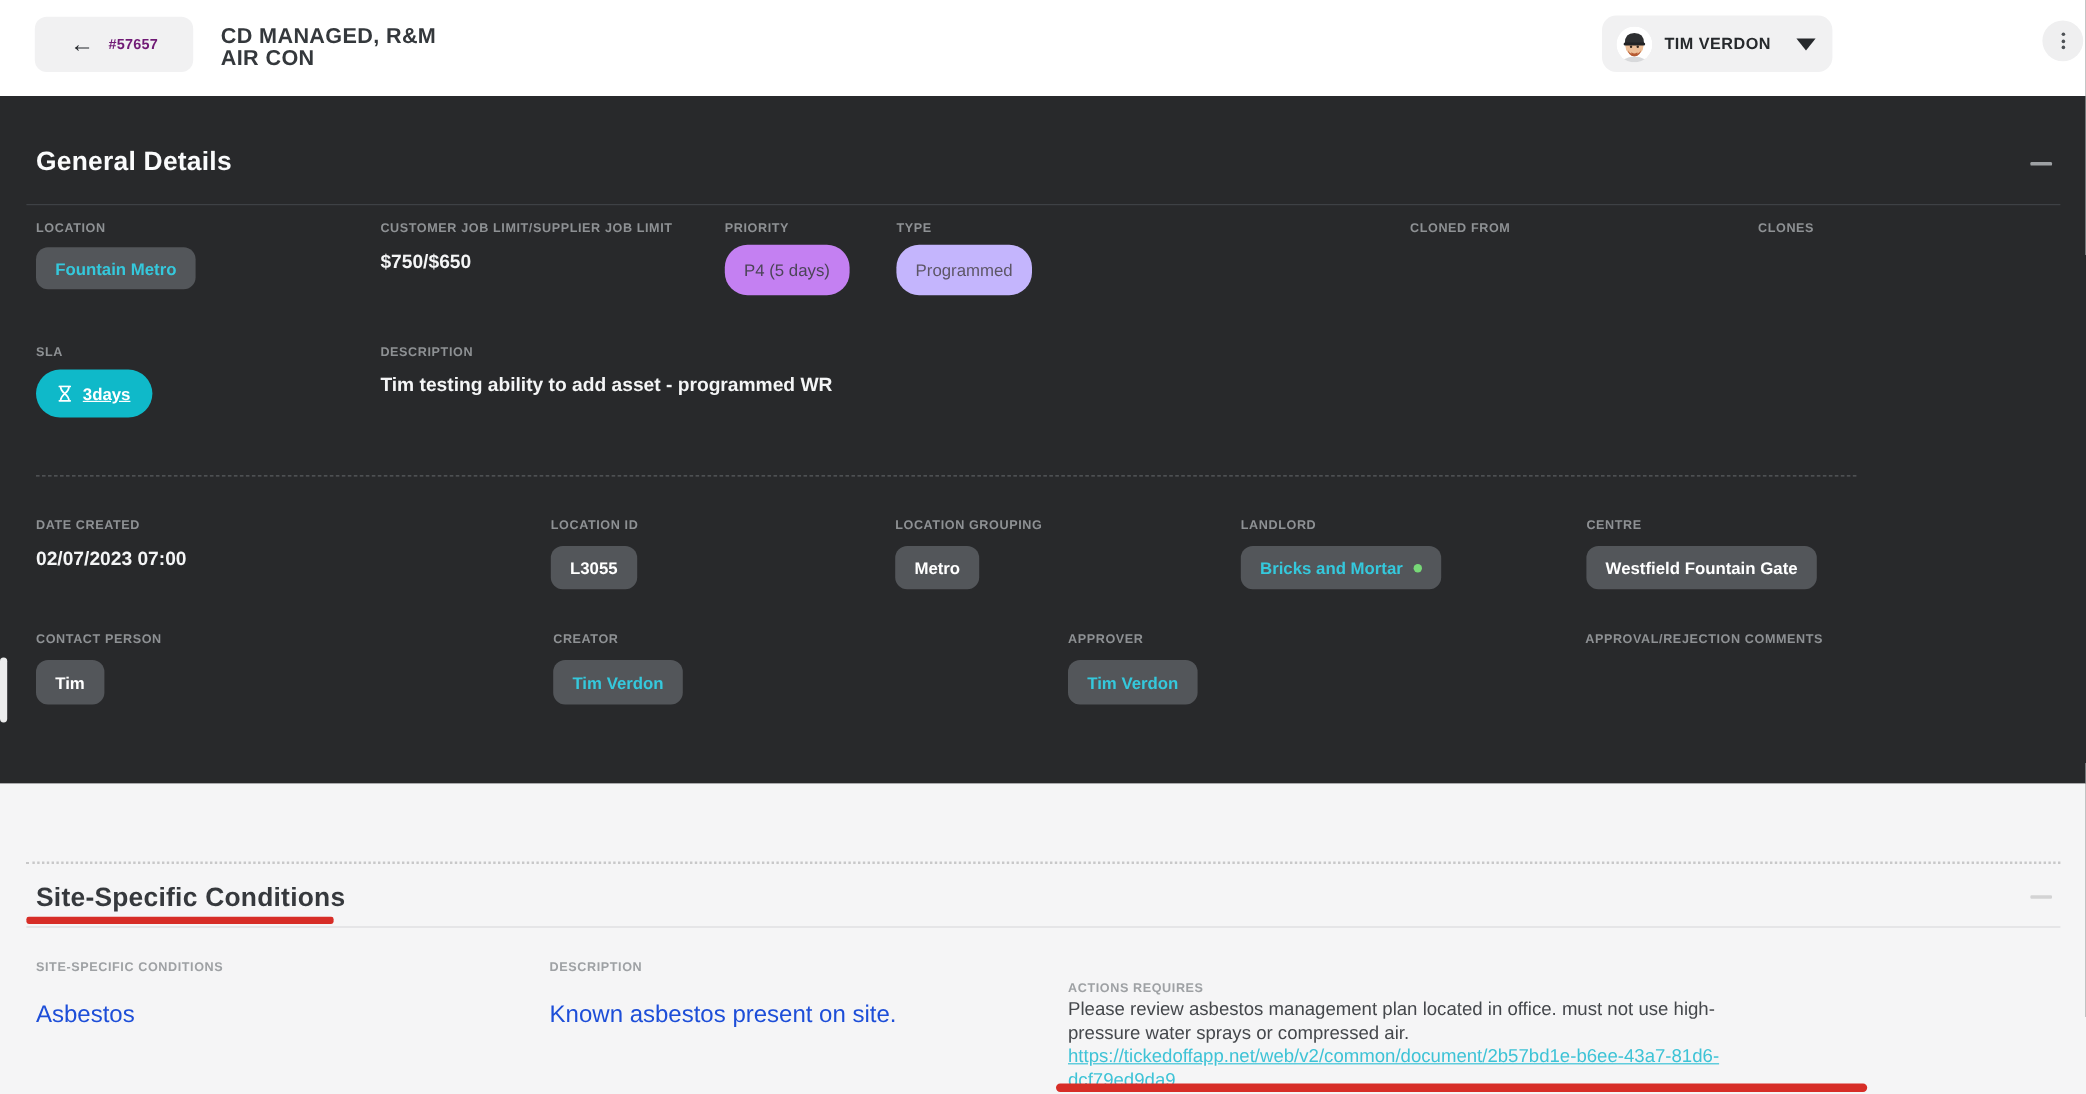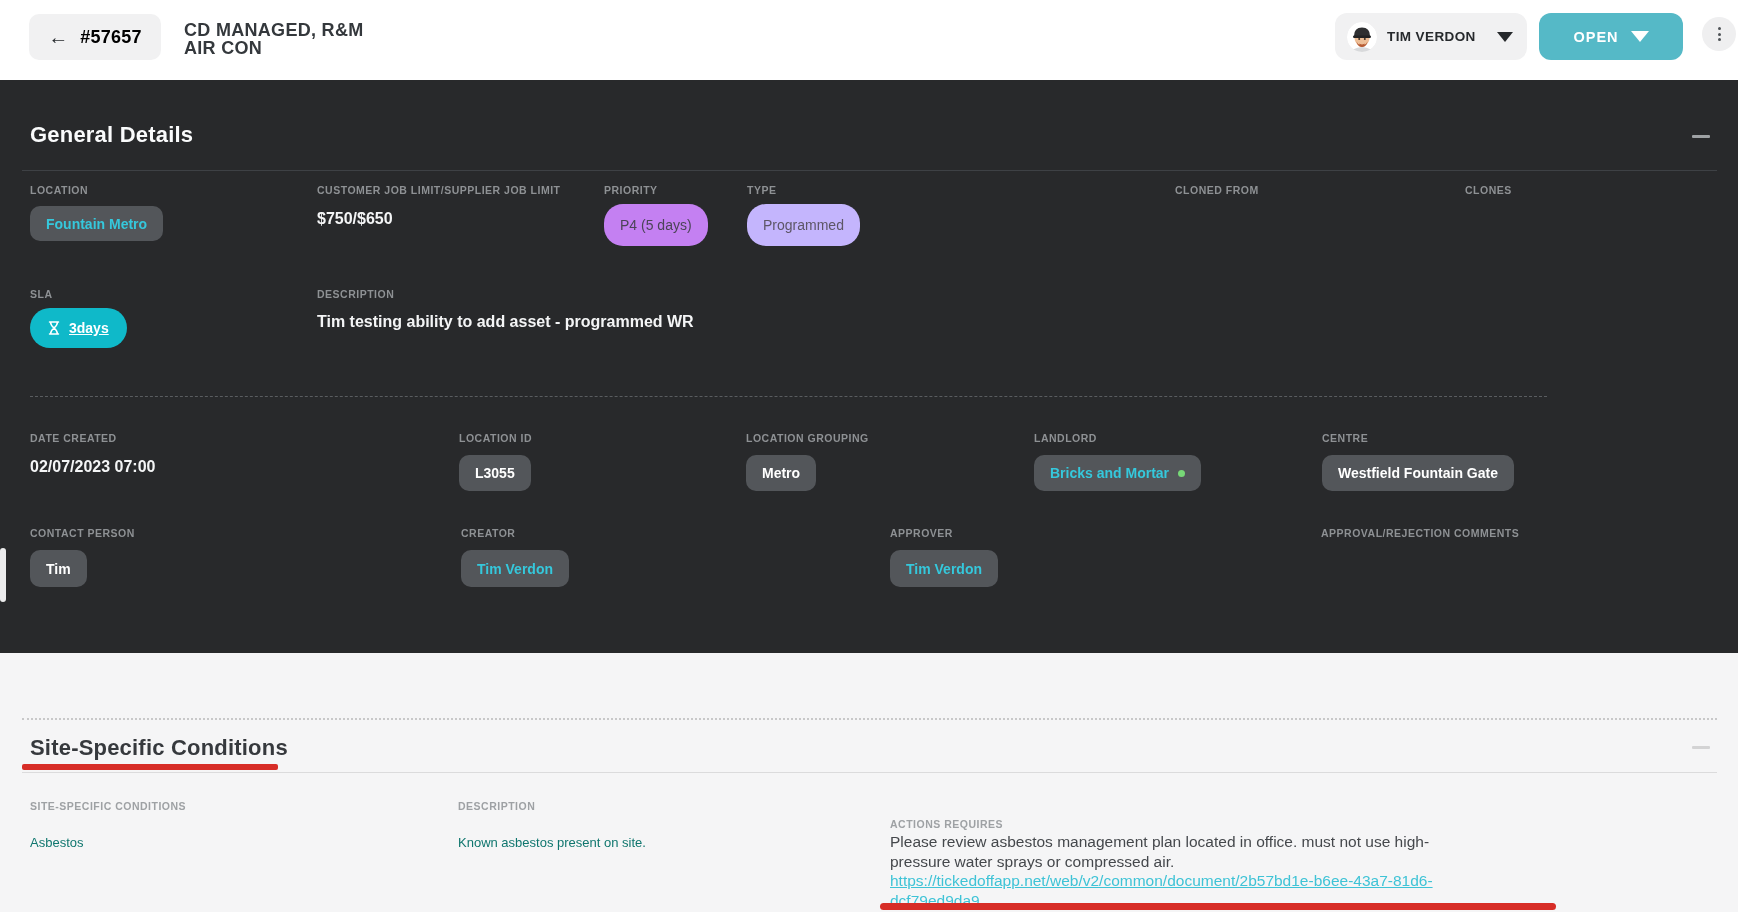--- a/index.html
+++ b/index.html
@@ -5,21 +5,21 @@
   * { margin:0; padding:0; box-sizing:border-box; }
   html,body { width:1738px; height:912px; overflow:hidden; }
   body { font-family:"Liberation Sans", sans-serif; background:#F5F5F6; position:relative; }
 
   
   .topbar { position:absolute; left:0; top:0; width:1738px; height:80px; background:#FFFFFF; }
   .back-pill { position:absolute; left:29px; top:14px; width:132px; height:46px;
     background:#F1F1F2; border-radius:10px; display:flex; align-items:center;
     justify-content:center; gap:12px; cursor:pointer; }
   .back-arrow { font-size:20px; font-weight:bold; color:#24282C; line-height:1; }
-  .ticket-id { font-size:18px; font-weight:bold; color:#000000; letter-spacing:.2px; }
+  .ticket-id { font-size:12px; font-weight:bold; color:#701a75; letter-spacing:.2px; }
   .wo-title { position:absolute; left:184px; top:21px; font-size:18px; font-weight:bold;
     color:#34383C; line-height:18px; letter-spacing:.3px; text-transform:uppercase; }
   .user-pill { position:absolute; left:1335px; top:13px; width:192px; height:47px;
     background:#F1F1F2; border-radius:12px; display:flex; align-items:center;
     padding:0 14px 0 12px; gap:10px; cursor:pointer; }
   .user-name { font-size:13.5px; font-weight:bold; color:#26292C; letter-spacing:.4px; flex:1; }
   .caret-dark { width:0; height:0; border-left:8px solid transparent;
     border-right:8px solid transparent; border-top:10px solid #26292C; }
   .open-btn { position:absolute; left:1539px; top:13px; width:144px; height:47px;
     background:#55B9C7; border:none; border-radius:12px; display:flex; align-items:center;
@@ -65,21 +65,21 @@
   .dot-divider { position:absolute; left:22px; top:718px; width:1695px; height:0;
     border-top:2px dotted #C8C8C9; }
   .section-title-light { position:absolute; left:30px; top:735px; font-size:22px;
     font-weight:bold; color:#36393D; letter-spacing:.2px; }
   .red-underline { position:absolute; left:22px; top:764px; width:256px; height:6px;
     background:#D72D27; border-radius:2px; }
   .divider-light { position:absolute; left:22px; top:772px; width:1695px; height:1px; background:#DBDBDC; }
   .collapse-light { position:absolute; left:1692px; top:746px; width:18px; height:3px;
     background:#D3D3D4; border-radius:1px; cursor:pointer; }
   .label--light { color:#9EA1A4; }
-  .value-light { position:absolute; font-size:13px; color:#0f766e; white-space:nowrap; }
+  .value-light { position:absolute; font-size:20px; color:#1d4ed8; white-space:nowrap; }
   .actions-block { position:absolute; left:890px; top:832px; width:548px; font-size:15.5px;
     color:#45484C; line-height:19.5px; white-space:normal; }
   .doc-link { color:#3EC3D6; text-decoration:underline; word-break:break-all; cursor:pointer; }
   .red-line { position:absolute; left:880px; top:903px; width:676px; height:7px;
     background:#D72D27; border-radius:3.5px; }
 </style>
 </head>
 <body>
 
 <div class="topbar">
@@ -103,24 +103,20 @@
         <path d="M12.5 21.5 Q15 23.6 17.5 21.5 L17.5 24 Q15 25.6 12.5 24 Z" fill="#B65B33"></path>
         <circle cx="12.2" cy="17" r="1" fill="#3A2A1E"></circle>
         <circle cx="17.8" cy="17" r="1" fill="#3A2A1E"></circle>
         <path d="M6 27.5 Q15 22.5 24 27.5 L24 30 L6 30 Z" fill="#D8D9DB"></path>
       </svg>
     </span>
     <span class="user-name">TIM VERDON</span>
     <span class="caret-dark"></span>
   </div>
 
-  <button class="open-btn">
-    <span class="open-label">OPEN</span>
-    <span class="caret-white"></span>
-  </button>
 
   <div class="kebab">
     <i></i>
     <i></i>
     <i></i>
   </div>
 </div>
 
 <div class="dark-section"></div>
 

